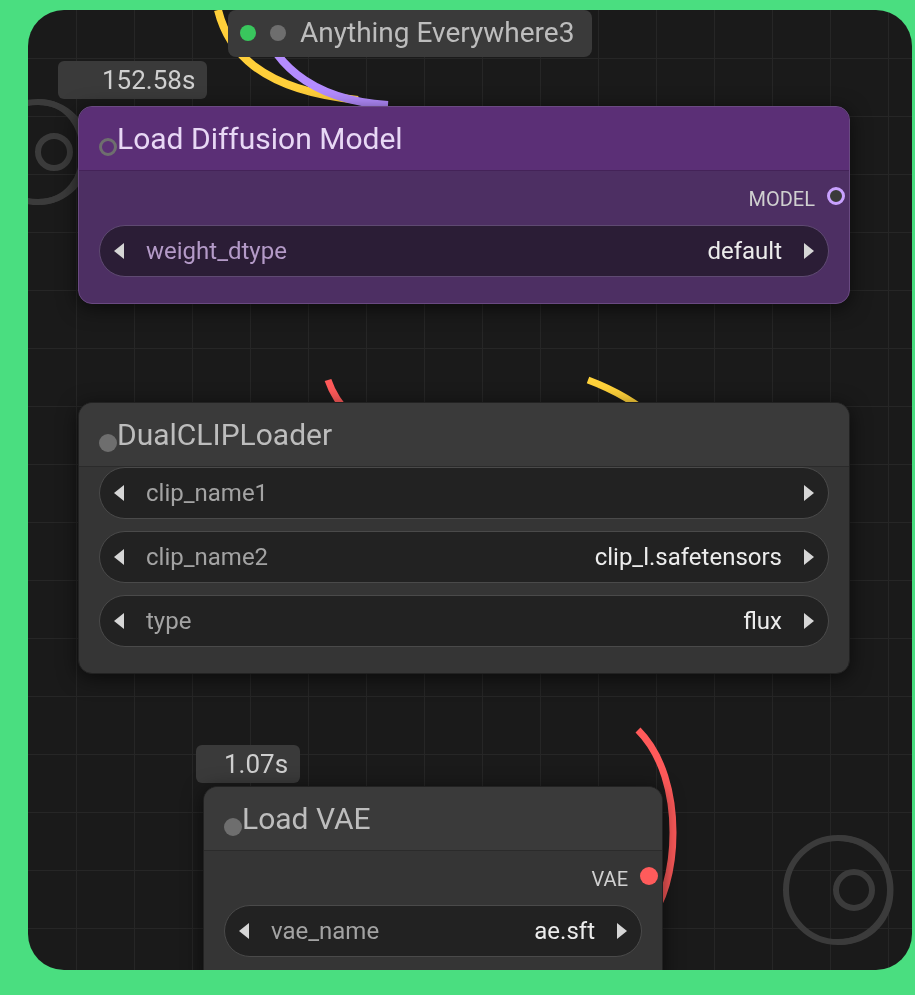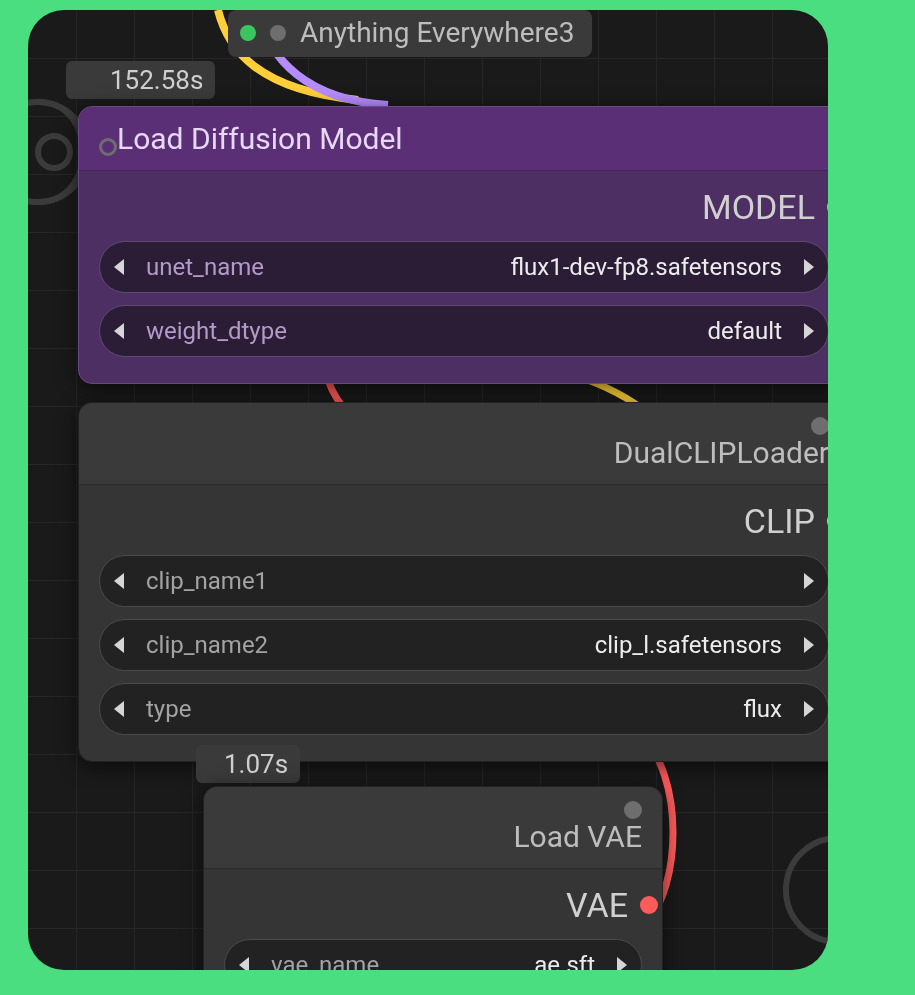--- a/index.html
+++ b/index.html
@@ -8,21 +8,21 @@
         font-family: -apple-system, BlinkMacSystemFont, "Segoe UI", Roboto, sans-serif;
         width: 915px;
         height: 995px;
         position: relative;
         overflow: hidden;
     }
     .canvas-frame {
         position: absolute;
         top: 10px;
         left: 28px;
-        width: 800px;
+        width: 884px;
         height: 960px;
         background: #1a1a1a;
         background-image:
             linear-gradient(#262626 1px, transparent 1px),
             linear-gradient(90deg, #262626 1px, transparent 1px);
         background-size: 58px 58px;
         background-position: -10px -10px;
         border-radius: 36px;
         overflow: hidden;
     }
@@ -91,29 +91,28 @@
     }
     .node-purple .node-header {
         background: #5b2f76;
         border-radius: 14px 14px 0 0;
         color: #e8d8f5;
     }
     .node-grey .node-header {
         background: #3a3a3a;
         border-radius: 14px 14px 0 0;
         color: #bdbdbd;
-        flex-direction: column;
     }
     .output-row {
         display: flex;
         justify-content: flex-end;
-        align-items: center;
+        align-items: flex-start;
         gap: 12px;
         padding: 16px 6px 14px 24px;
-        font-size: 34px;
+        font-size: 20px;
         color: #d0d0d0;
     }
     .output-row .port {
         width: 18px; height: 18px; border-radius: 50%;
         margin-right: -2px;
     }
     .combo {
         margin: 0 20px 12px 20px;
         height: 52px;
         background: #222;
@@ -189,74 +188,55 @@
     <path d="M 560 370 C 640 400 660 450 680 470" stroke="#ffd23a" stroke-width="7"></path>
     <path d="M 610 720 C 660 770 650 880 620 910" stroke="#ff5a5a" stroke-width="7"></path>
   </svg>
 
   <div class="node-title-floating" style="left:200px; top:0px;">
     <span class="dot dot-green"></span>
     <span class="dot dot-grey"></span>
     <span>Anything Everywhere3</span>
   </div>
 
-  <div class="timer-badge" style="left:38px; top:51px;padding-left:44px;">
+  <div class="timer-badge" style="left:30px; top:51px;padding-left:44px;">
     <span>152.58s</span>
   </div>
 
   <div class="node node-purple" style="left:50px; top:96px; width:772px;">
     <div class="node-header">
       <span class="header-dot outline"></span>
       <span>Load Diffusion Model</span>
     </div>
     <div class="output-row">
       <span>MODEL</span>
       <span class="port dot-purple-ring"></span>
     </div>
     <div class="combo">
       <span class="arrow">
         <svg width="16" height="18" viewBox="0 0 16 18">
             <path d="M12 1 L2 9 L12 17 Z" fill="#d6d6d6"></path>
           </svg>
       </span>
-      <span class="label">unet_name</span>
-      <span class="spacer"></span>
-      <span class="value">flux1-dev-fp8.safetensors</span>
-      <span class="arrow">
-        <svg width="16" height="18" viewBox="0 0 16 18">
-            <path d="M4 1 L14 9 L4 17 Z" fill="#d6d6d6"></path>
-          </svg>
-      </span>
-    </div>
-    <div class="combo">
-      <span class="arrow">
-        <svg width="16" height="18" viewBox="0 0 16 18">
-            <path d="M12 1 L2 9 L12 17 Z" fill="#d6d6d6"></path>
-          </svg>
-      </span>
       <span class="label">weight_dtype</span>
       <span class="spacer"></span>
       <span class="value">default</span>
       <span class="arrow">
         <svg width="16" height="18" viewBox="0 0 16 18">
             <path d="M4 1 L14 9 L4 17 Z" fill="#d6d6d6"></path>
           </svg>
       </span>
     </div>
   </div>
 
   <div class="node node-grey" style="left:50px; top:392px; width:772px;">
     <div class="node-header">
       <span class="header-dot"></span>
       <span>DualCLIPLoader</span>
     </div>
-    <div class="output-row">
-      <span>CLIP</span>
-      <span class="port dot-yellow"></span>
-    </div>
     <div class="combo">
       <span class="arrow">
         <svg width="16" height="18" viewBox="0 0 16 18">
             <path d="M12 1 L2 9 L12 17 Z" fill="#d6d6d6"></path>
           </svg>
       </span>
       <span class="label">clip_name1</span>
       <span class="spacer"></span>
       <span class="arrow">
         <svg width="16" height="18" viewBox="0 0 16 18">

